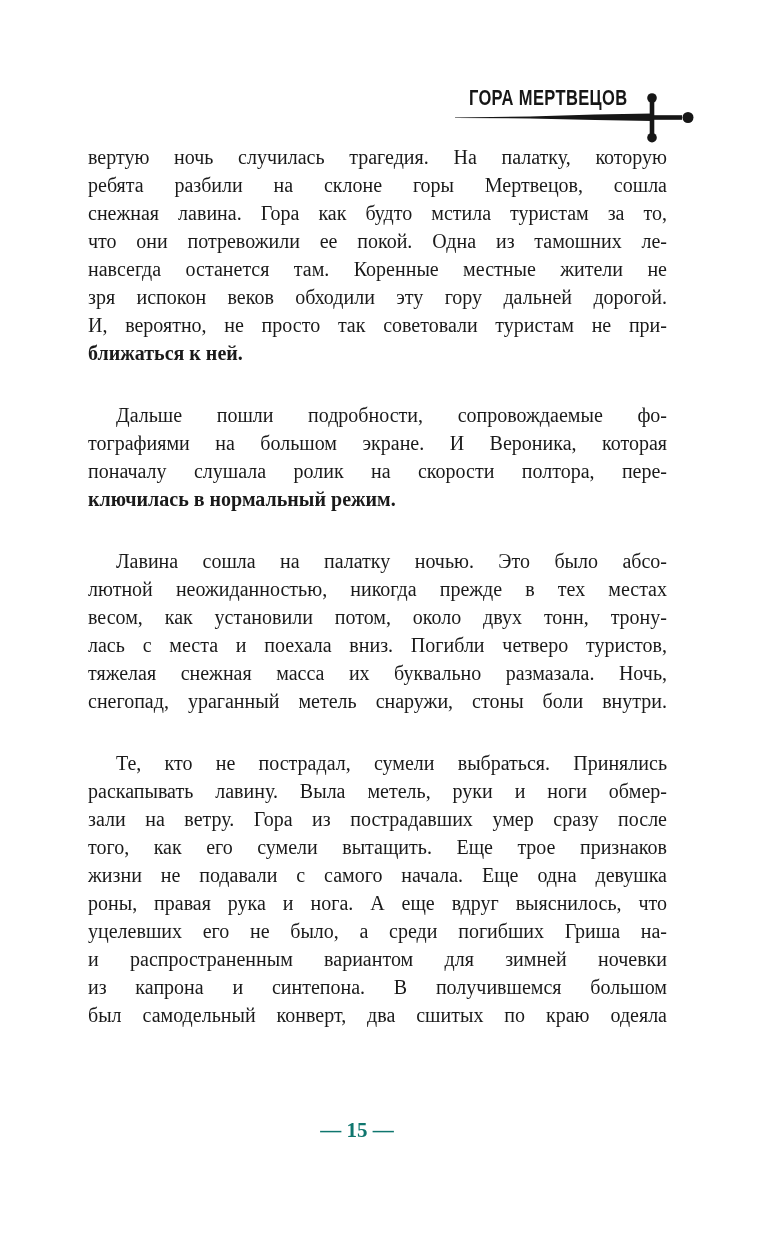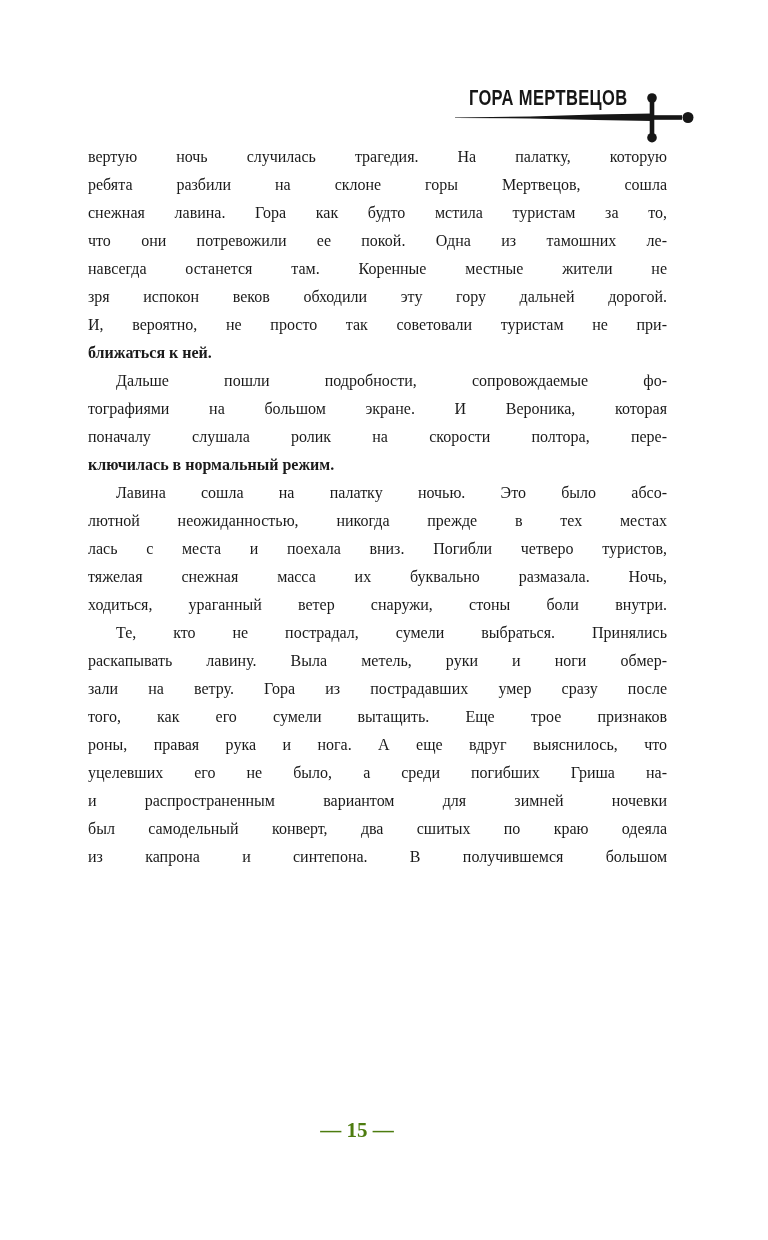--- a/index.html
+++ b/index.html
@@ -38,44 +38,44 @@
   }
 
   
   .text-block {
     position: absolute;
     left: 88px;
     top: 143px;
     width: 579px;
   }
   .line {
-    font-size: 16px;
+    font-size: 20px;
     line-height: 28px;
     text-align: justify;
     text-align-last: justify;
     -moz-text-align-last: justify;
     white-space: normal;
   }
-  .line.indent { text-indent: 28px; }
+  .line.indent { text-indent: 28px; margin-top: 34px; }
   .line.para-end {
     text-align-last: left;
     font-weight: bold;
     -moz-text-align-last: left;
   }
 
   
   .folio {
     position: absolute;
     top: 1116px;
     left: 357px;
     transform: translateX(-50%);
     font-size: 21px;
     line-height: 28px;
     font-weight: bold;
-    color: #4d7c0f;
+    color: #0f766e;
     white-space: nowrap;
   }
 </style>
 </head>
 <body>
 
 <div class="page">
 
   <div class="running-head-title">ГОРА МЕРТВЕЦОВ</div>
 
@@ -98,29 +98,31 @@
       <div class="line">навсегда останется там. Коренные местные жители не</div>
       <div class="line">зря испокон веков обходили эту гору дальней дорогой.</div>
       <div class="line">И, вероятно, не просто так советовали туристам не при-</div>
       <div class="line para-end">ближаться к ней.</div>
       <div class="line indent">Дальше пошли подробности, сопровождаемые фо-</div>
       <div class="line">тографиями на большом экране. И Вероника, которая</div>
       <div class="line">поначалу слушала ролик на скорости полтора, пере-</div>
       <div class="line para-end">ключилась в нормальный режим.</div>
       <div class="line indent">Лавина сошла на палатку ночью. Это было абсо-</div>
       <div class="line">лютной неожиданностью, никогда прежде в тех местах</div>
+      <div class="line">весом, как установили потом, около двух тонн, трону-</div>
       <div class="line">лась с места и поехала вниз. Погибли четверо туристов,</div>
       <div class="line">тяжелая снежная масса их буквально размазала. Ночь,</div>
-      <div class="line">ходиться, ураганный ветер снаружи, стоны боли внутри.</div>
+      <div class="line">снегопад, ураганный метель снаружи, стоны боли внутри.</div>
       <div class="line indent">Те, кто не пострадал, сумели выбраться. Принялись</div>
       <div class="line">раскапывать лавину. Выла метель, руки и ноги обмер-</div>
       <div class="line">зали на ветру. Гора из пострадавших умер сразу после</div>
       <div class="line">того, как его сумели вытащить. Еще трое признаков</div>
+      <div class="line">жизни не подавали с самого начала. Еще одна девушка</div>
       <div class="line">роны, правая рука и нога. А еще вдруг выяснилось, что</div>
       <div class="line">уцелевших его не было, а среди погибших Гриша на-</div>
       <div class="line">и распространенным вариантом для зимней ночевки</div>
+      <div class="line">из капрона и синтепона. В получившемся большом</div>
       <div class="line">был самодельный конверт, два сшитых по краю одеяла</div>
-      <div class="line">из капрона и синтепона. В получившемся большом</div>
     </main>
 
   <div class="folio">— 15 —</div>
 
 </div>
 
 </body></html>

